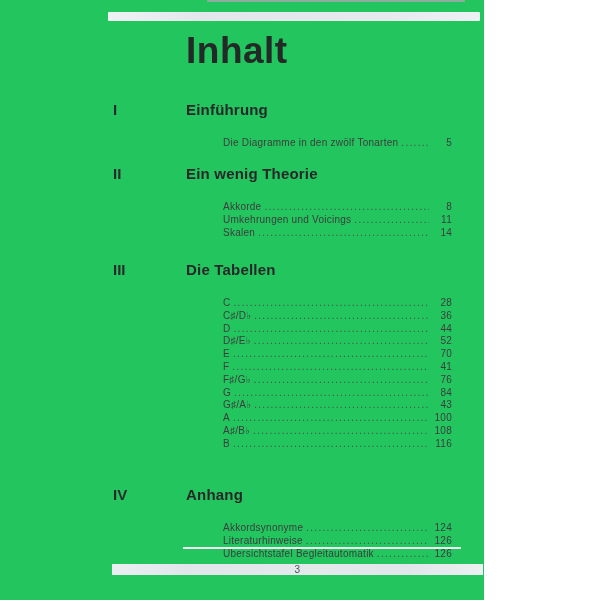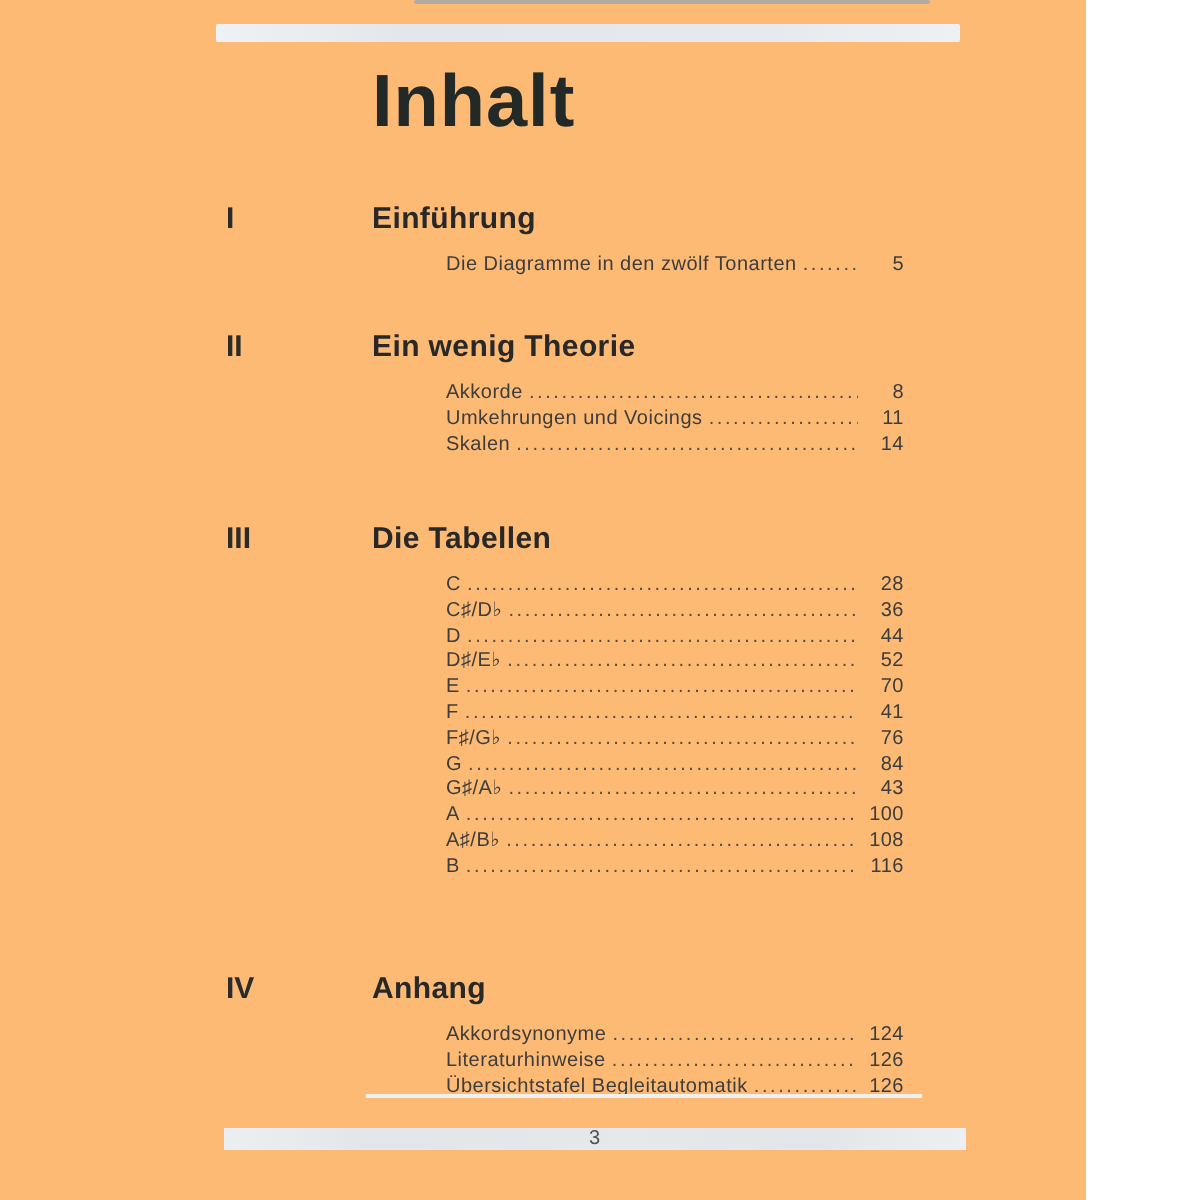--- a/index.html
+++ b/index.html
@@ -2,23 +2,23 @@
 <html><head>
 <meta charset="utf-8">
 <style>
   html, body {
     margin: 0;
     padding: 0;
     background: #ffffff;
   }
   .page {
     position: relative;
-    width: 543px;
+    width: 484px;
     height: 600px;
-    background: #fdba74;
+    background: #22c55e;
     overflow: hidden;
     font-family: "Liberation Sans", "DejaVu Sans", sans-serif;
     color: #2a2a2a;
   }
   
   .top-line {
     position: absolute;
     left: 207px; top: 0;
     width: 258px; height: 2px;
     background: #a2a7ac;
@@ -85,21 +85,21 @@
   }
   .heading {
     margin: 0;
     font-size: 15px;
     font-weight: 700;
     line-height: 19px;
     letter-spacing: 0.2px;
     color: #282828;
   }
   .entries {
-    margin-top: 8px;
+    margin-top: 18px;
     padding-left: 37px;
   }
   .entry {
     display: flex;
     align-items: baseline;
     font-size: 10px;
     line-height: 12.8px;
     letter-spacing: 0.25px;
     color: #3d3d3d;
     white-space: nowrap;

